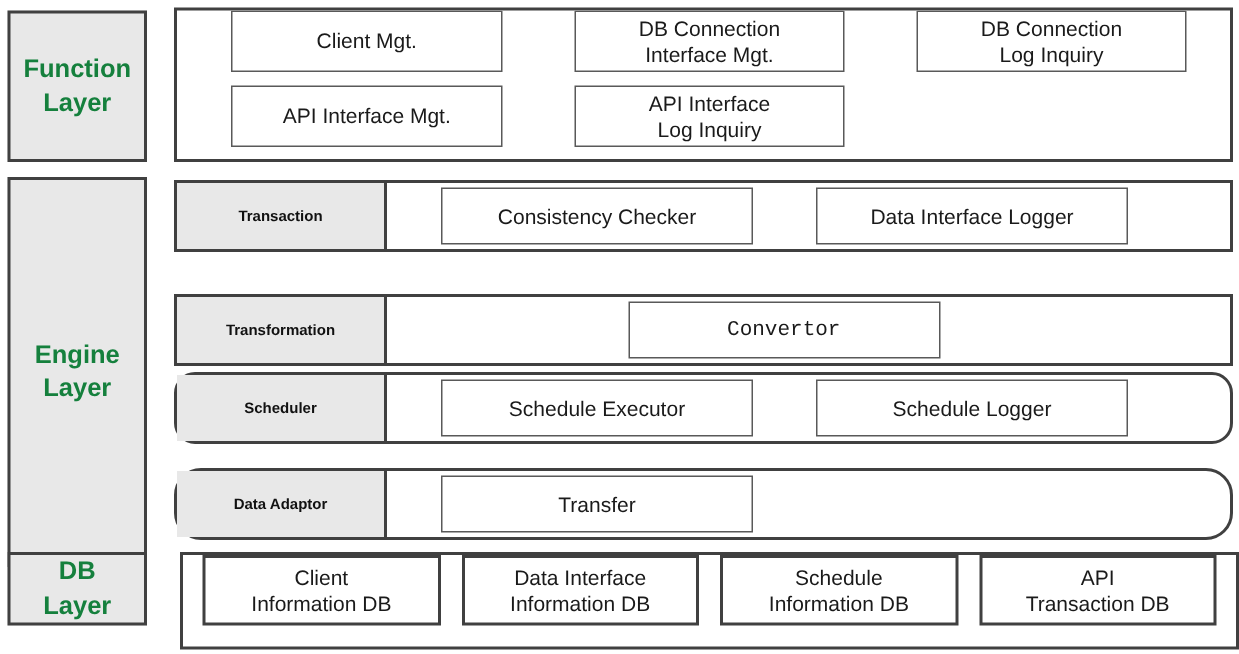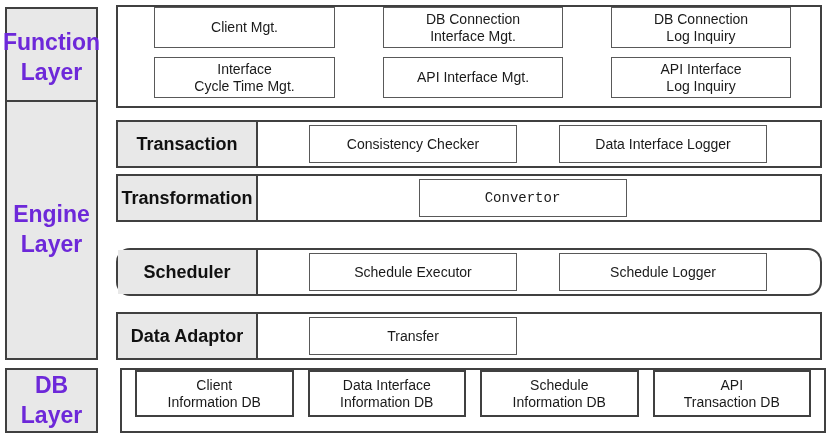--- a/index.html
+++ b/index.html
@@ -16,28 +16,28 @@
     left: 5px;
     width: 93px;
     box-sizing: border-box;
     background: #e8e8e8;
     border: 2px solid #404040;
     display: flex;
     align-items: center;
     justify-content: center;
     text-align: center;
     font-weight: bold;
-    font-size: 23px;
+    font-size: 17px;
     line-height: 1.3;
     white-space: pre-line;
-    color: #6d28d9;
+    color: #15803d;
   }
   .side-label.fn { top: 7px;   height: 101px; }
-  .side-label.en { top: 100px; height: 260px; }
-  .side-label.db { top: 368px; height: 65px;  }
+  .side-label.en { top: 118px; height: 260px; }
+  .side-label.db { top: 368px; height: 49px;  }
 
   .fn-container {
     position: absolute;
     left: 116px; top: 5px;
     width: 706px; height: 103px;
     box-sizing: border-box;
     border: 2px solid #404040;
     display: grid;
     grid-template-columns: 181px 180px 180px;
     grid-template-rows: 41px 41px;
@@ -62,40 +62,40 @@
   .engine-row {
     position: absolute;
     left: 116px;
     width: 706px; height: 48px;
     box-sizing: border-box;
     border: 2px solid #404040;
     display: flex;
     background: #ffffff;
   }
   .engine-row.r0 { top: 120px; }
-  .engine-row.r1 { top: 174px; }
+  .engine-row.r1 { top: 196px; }
   .engine-row.r2 { top: 248px; border-radius: 14px; }
-  .engine-row.r3 { top: 312px; }
+  .engine-row.r3 { top: 312px; border-radius: 18px; }
   .engine-row-label {
     flex: 0 0 140px;
     box-sizing: border-box;
     background: #e8e8e8;
     border-right: 2px solid #404040;
     display: flex;
     align-items: center;
     justify-content: center;
     font-weight: bold;
-    font-size: 18px;
+    font-size: 10px;
     color: #111111;
   }
   .engine-row-body {
     flex: 1;
     display: flex;
     align-items: center;
-    padding-left: 51px;
+    padding-left: 36px;
     gap: 42px;
   }
   .engine-row-body.center {
     justify-content: center;
     padding-left: 0;
     font-family: Liberation Mono, monospace;
   }
   .engine-box { width: 208px; height: 38px; }
   .engine-box.convertor { margin-right: 33px; }
 
@@ -128,22 +128,20 @@
 Layer</div>
   <div class="side-label db">DB
 Layer</div>
 
   <div class="fn-container">
     <div class="box">Client Mgt.</div>
     <div class="box">DB Connection
 Interface Mgt.</div>
     <div class="box">DB Connection
 Log Inquiry</div>
-    <div class="box">Interface
-Cycle Time Mgt.</div>
     <div class="box">API Interface Mgt.</div>
     <div class="box">API Interface
 Log Inquiry</div>
   </div>
 
   <div class="engine-row r0">
     <div class="engine-row-label">Transaction</div>
     <div class="engine-row-body">
       <div class="box engine-box">Consistency Checker</div>
       <div class="box engine-box">Data Interface Logger</div>

